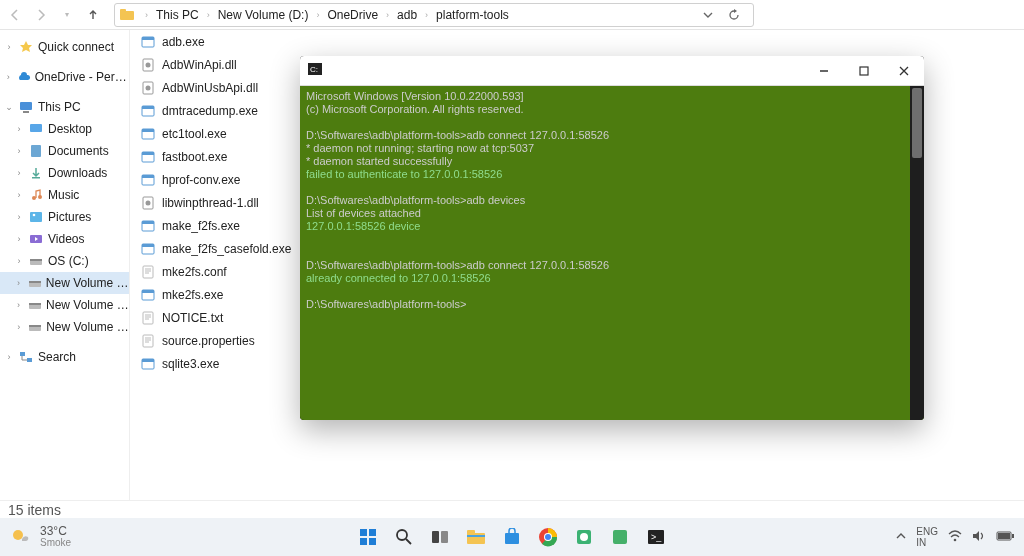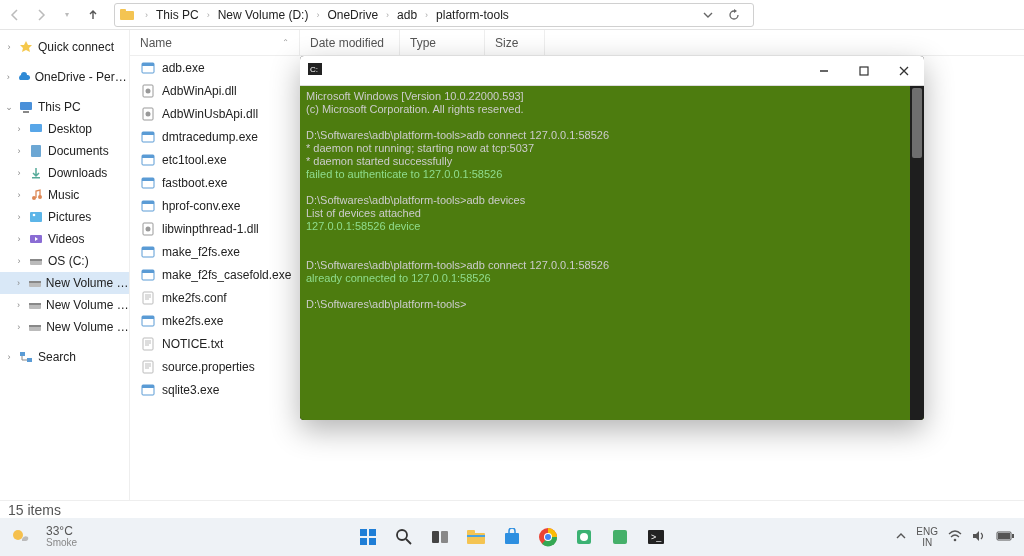--- a/index.html
+++ b/index.html
@@ -41,26 +41,26 @@
   .file-icon { width:16px; height:16px; display:flex; align-items:center; justify-content:center; }
   .file-name { white-space:nowrap; }
 
   
   .statusbar { position:absolute; bottom:38px; left:0; right:0; height:18px; border-top:1px solid #eee; font-size:14px; color:#555; padding-left:8px; display:flex; align-items:center; background:#fff; }
 
   
   .taskbar { position:absolute; bottom:0; left:0; right:0; height:38px; background:#eef2f6; display:flex; align-items:center; }
   .task-center { position:absolute; left:50%; transform:translateX(-50%); display:flex; gap:8px;}
   .task-item { width:28px; height:28px; display:flex; align-items:center; justify-content:center; border-radius:4px; cursor:pointer; }
-  .task-left { display:flex; align-items:flex-start; gap:16px; padding-left:10px; color:#555;}
+  .task-left { display:flex; align-items:flex-start; gap:10px; padding-left:10px; color:#555;}
   .task-right { position:absolute; right:10px; display:flex; align-items:center; gap:10px; color:#555;}
   .weather { display:flex; flex-direction:column; line-height:12px;}
   .weather .t1{font-size:12px;}
   .weather .t2{font-size:10px; color:#888;}
-  .lang{display:flex; flex-direction:column; align-items:center; line-height:11px; font-size:10px;}
+  .lang{display:flex; flex-direction:column; align-items:flex-start; line-height:11px; font-size:10px;}
 
   
   .cmd { position:absolute; top:56px; left:300px; width:624px; height:364px; background:#000; box-shadow:0 10px 30px rgba(0,0,0,.3); display:flex; flex-direction:column; border-radius:4px; overflow:hidden; }
   .cmd-title { height:30px; background:#fff; display:flex; align-items:center; border-bottom:1px solid #ddd; }
   .cmd-title-left{display:flex; align-items:center; gap:6px; padding-left:8px; color:#333; font-size:12px;}
   .cmd-title-ctrls{margin-left:auto; display:flex;}
   .cmd-ctrl{width:40px; height:30px; display:flex; align-items:center; justify-content:center; cursor:pointer; color:#333;}
   .cmd-body { flex:1; display:flex; background:#4d7c0f; }
   .cmd-text { flex:1; padding:4px 6px; font-family:Consolas,monospace; font-size:11px; color:#ccc; white-space:pre; overflow:hidden; }
   .cmd-scroll{ width:14px; background:#1e1e1e; position:relative; }
@@ -264,35 +264,20 @@
             <rect x="1" y="1" width="5" height="4" fill="#5a9bd5"></rect>
             <rect x="8" y="7" width="5" height="4" fill="#5a9bd5"></rect>
             <path d="M3 5 V9 H8" stroke="#888" fill="none"></path>
           </svg>
         </span>
         <span class="tree-lbl">Search</span>
       </div>
   </div>
 
   <div class="filepane">
-    <div class="col-head">
-      <div class="col-name">
-          <span>Name</span>
-          <span class="sortglyph">⌃</span>
-        </div>
-      <div class="col-date">
-          <span>Date modified</span>
-        </div>
-      <div class="col-type">
-          <span>Type</span>
-        </div>
-      <div class="col-size">
-          <span>Size</span>
-        </div>
-    </div>
     <div class="filelist" id="filelist">
         <div class="file-row">
           <span class="file-icon">
             <svg width="14" height="14">
               <rect x="1" y="2" width="12" height="10" rx="1" fill="#fff" stroke="#5a9bd5"></rect>
               <rect x="1" y="2" width="12" height="3" fill="#5a9bd5"></rect>
             </svg>
           </span>
           <span class="file-name">adb.exe</span>
         </div>

